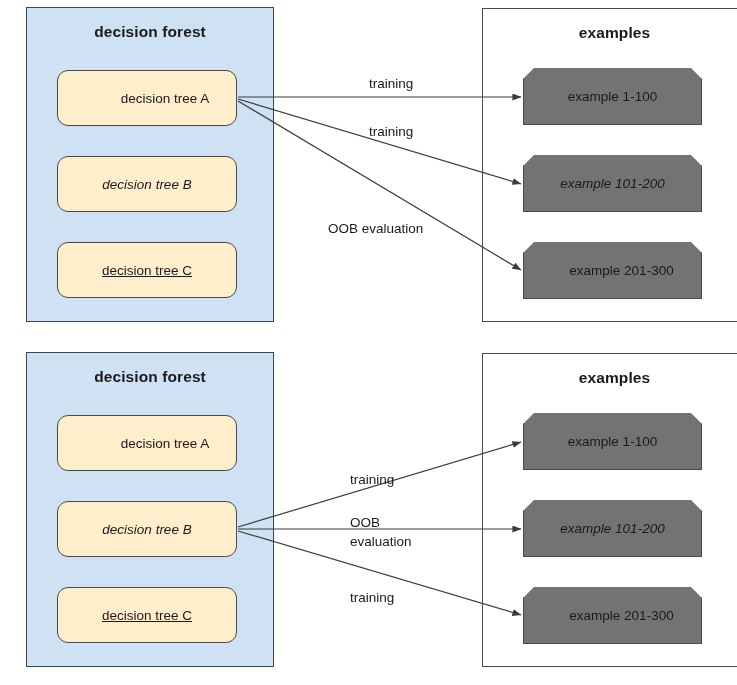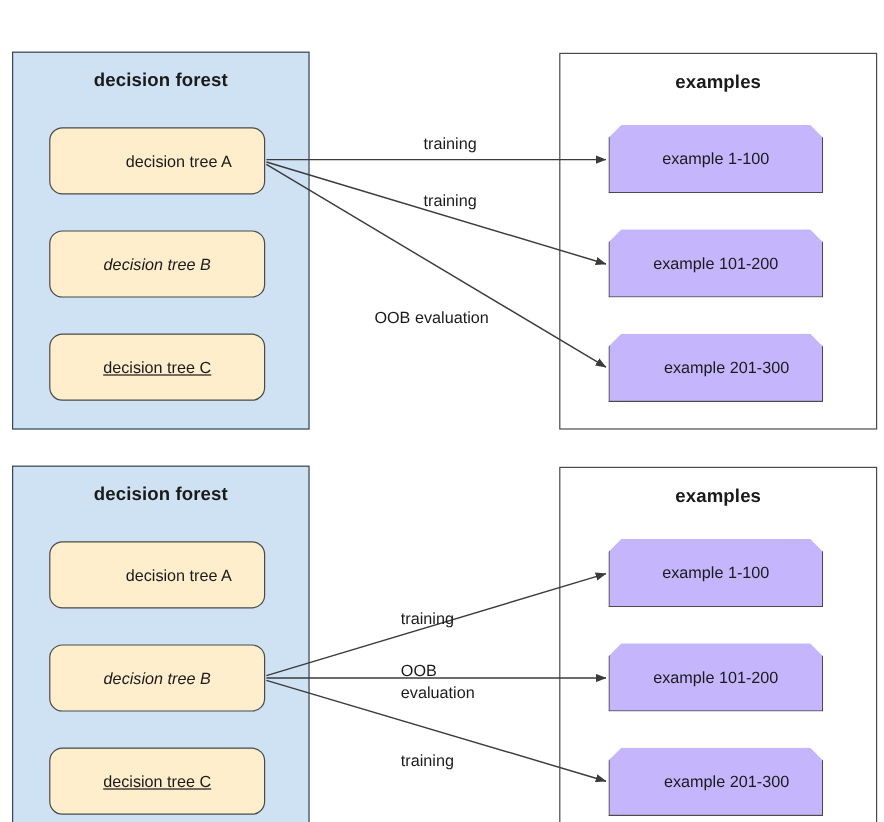--- a/index.html
+++ b/index.html
@@ -9,24 +9,23 @@
   }
   body {
     width: 737px;
     height: 685px;
     font-family: "Liberation Sans", sans-serif;
     position: relative;
     overflow: hidden;
   }
   .diagram {
     position: absolute;
-    left: 0;
+    left: 16px;
     width: 631px;
     height: 340px;
-    margin-top: 36px;
   }
   #diagram-top  { top: 0px; }
   #diagram-bottom { top: 345px; }
 
   .panel {
     position: absolute;
     box-sizing: border-box;
   }
   .panel-forest {
     left: 10px;
@@ -73,41 +72,41 @@
   }
   .tree-a { top: 70px; padding-left: 36px; }
   .tree-b { top: 156px; font-style: italic; }
   .tree-c { top: 242px; text-decoration: underline; }
 
   .ex-box {
     position: absolute;
     left: 507px;
     width: 179px;
     height: 57px;
-    background: #c4b5fd;
+    background: #737373;
     box-sizing: border-box;
     display: flex;
     align-items: center;
     justify-content: center;
     font-size: 13.5px;
     color: #1a1a1a;
     clip-path: polygon(0px 11px, 11px 0px, 168px 0px, 179px 11px, 179px 57px, 0px 57px);
   }
   .ex-box::before {
     content: "";
     position: absolute;
     left: 0; top: 0; right: 0; bottom: 0;
     background:
       linear-gradient(#4a4a4a, #4a4a4a) left   0   top 0 / 1.3px 100% no-repeat,
       linear-gradient(#4a4a4a, #4a4a4a) right  0   top 0 / 1.3px 100% no-repeat,
       linear-gradient(#4a4a4a, #4a4a4a) left   0   bottom 0 / 100% 1.3px no-repeat;
     pointer-events: none;
   }
   .ex-1 { top: 68px; }
-  .ex-2 { top: 155px; }
+  .ex-2 { top: 155px; font-style: italic; }
   .ex-3 { top: 242px; padding-left: 18px; }
 
   .edges {
     position: absolute;
     left: 0; top: 0;
     width: 737px;
     height: 340px;
     pointer-events: none;
   }
   .edge-label {

